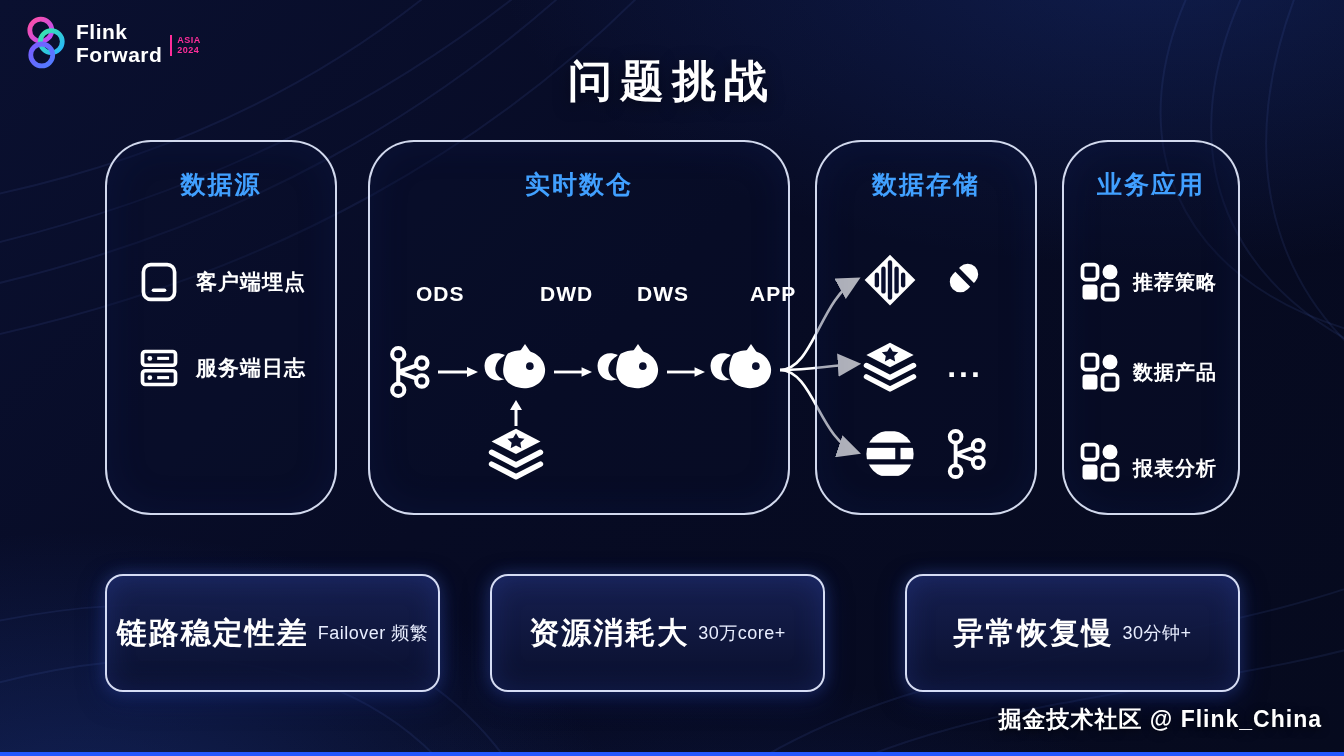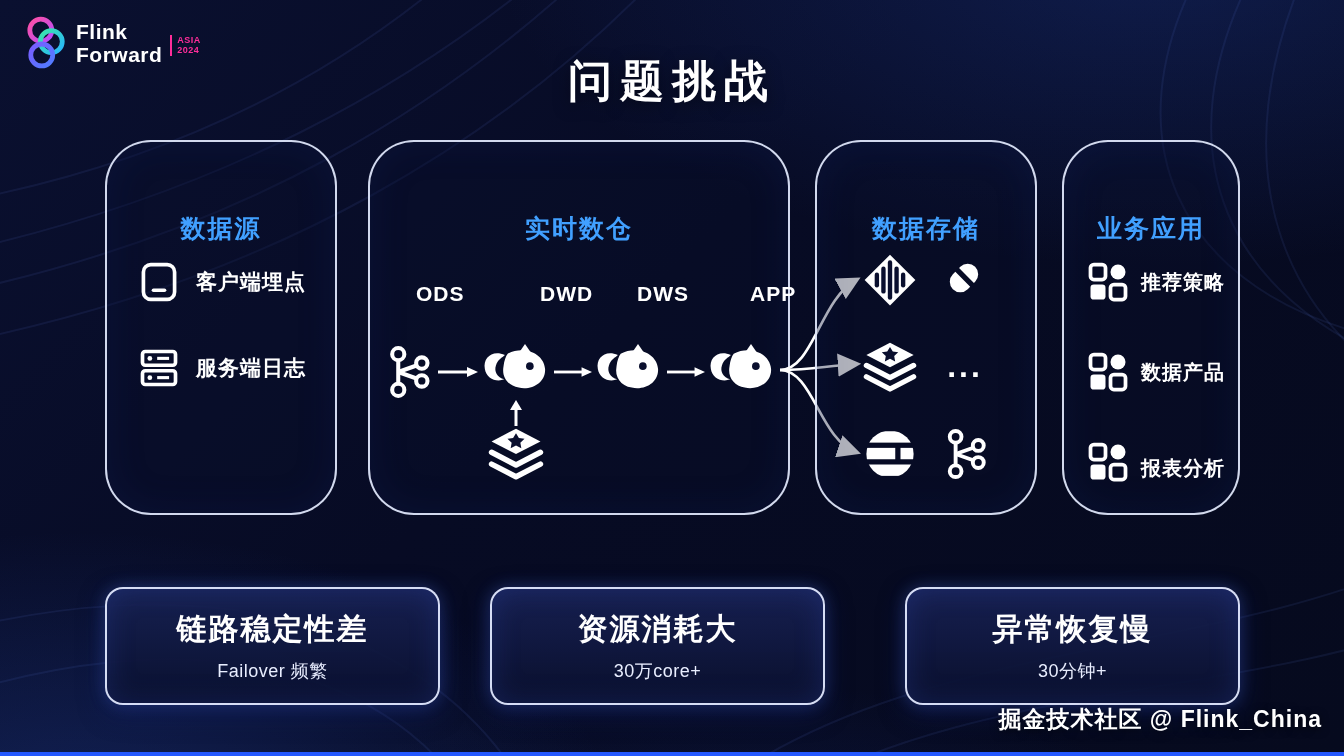--- a/index.html
+++ b/index.html
@@ -27,21 +27,21 @@
 
   
   .panel { position:absolute; top:140px; height:375px; border:2px solid rgba(228,235,255,0.92);
            border-radius:46px; background:rgba(10,16,44,0.32);
            box-shadow: inset 0 0 40px rgba(30,50,130,0.14); }
   #panel-ds  { left:105px;  width:232px; }
   #panel-wh  { left:368px;  width:422px; }
   #panel-st  { left:815px;  width:222px; }
   #panel-app { left:1062px; width:178px;padding-left:8px; }
   .panel-title { position:absolute; top:26px; left:0; right:0; text-align:center;
-                 font-size:25px; font-weight:800; color:#41a0ff; letter-spacing:2px;margin-top:44px; }
+                 font-size:25px; font-weight:800; color:#41a0ff; letter-spacing:2px; }
 
   .icon { display:block; }
   .icon svg { display:block; width:100%; height:100%; }
 
   
   .ds-row { position:absolute; left:30px; height:46px; display:flex; align-items:center; gap:15px; }
   .ds-row .icon { width:44px; height:44px; }
   .ds-label { font-size:21px; font-weight:700; letter-spacing:1px; white-space:nowrap; }
 
   
@@ -50,33 +50,33 @@
   .wh-icon { position:absolute; }
   .h-arrow { position:absolute; top:224px; height:12px; }
   .v-arrow { position:absolute; left:139px; top:258px; width:14px; height:26px; }
 
   
   .st-icon { position:absolute; width:56px; height:56px; }
   .st-ellipsis { position:absolute; left:120px; top:198px; width:56px; height:56px; line-height:52px;
                  text-align:center; font-size:32px; font-weight:900; letter-spacing:3px; }
 
   
-  .app-row { position:absolute; left:24px; height:44px; display:flex; align-items:center; gap:13px; }
+  .app-row { position:absolute; left:16px; height:44px; display:flex; align-items:center; gap:13px; }
   .app-row .icon { width:40px; height:40px; }
   .app-label { font-size:20px; font-weight:700; letter-spacing:1px; white-space:nowrap; }
 
   
   .fanout { position:absolute; left:778px; top:238px; width:90px; height:250px; }
 
   
-  .problem-box { position:absolute; top:587px; width:335px; height:118px; border-radius:18px;
+  .problem-box { position:absolute; top:574px; width:335px; height:118px; border-radius:18px;
     border:2px solid rgba(224,232,255,0.95);
     background: linear-gradient(180deg, rgba(24,34,84,0.92), rgba(10,16,46,0.96));
     box-shadow: 0 8px 26px rgba(15,30,100,0.5), 0 0 16px rgba(95,135,255,0.28), inset 0 0 28px rgba(45,70,170,0.30);
-    display:flex; flex-direction:column; align-items:center; justify-content:center; gap:9px; }
+    display:flex; align-items:center; justify-content:center; gap:9px; }
   #problem-1 { left:105px; } #problem-2 { left:490px; } #problem-3 { left:905px; }
   .problem-title { font-size:30px; font-weight:800; letter-spacing:2px; }
   .problem-sub { font-size:18px; color:#e9eeff; letter-spacing:0.5px; }
 
   .watermark { position:absolute; right:22px; top:704px; font-size:23px; font-weight:800;
                letter-spacing:1px; text-shadow:0 2px 8px rgba(0,0,0,0.6); }
   .bottom-bar { position:absolute; left:0; bottom:0; width:100%; height:4px; background:#2458ff; }
 </style>
 </head>
 <body>

